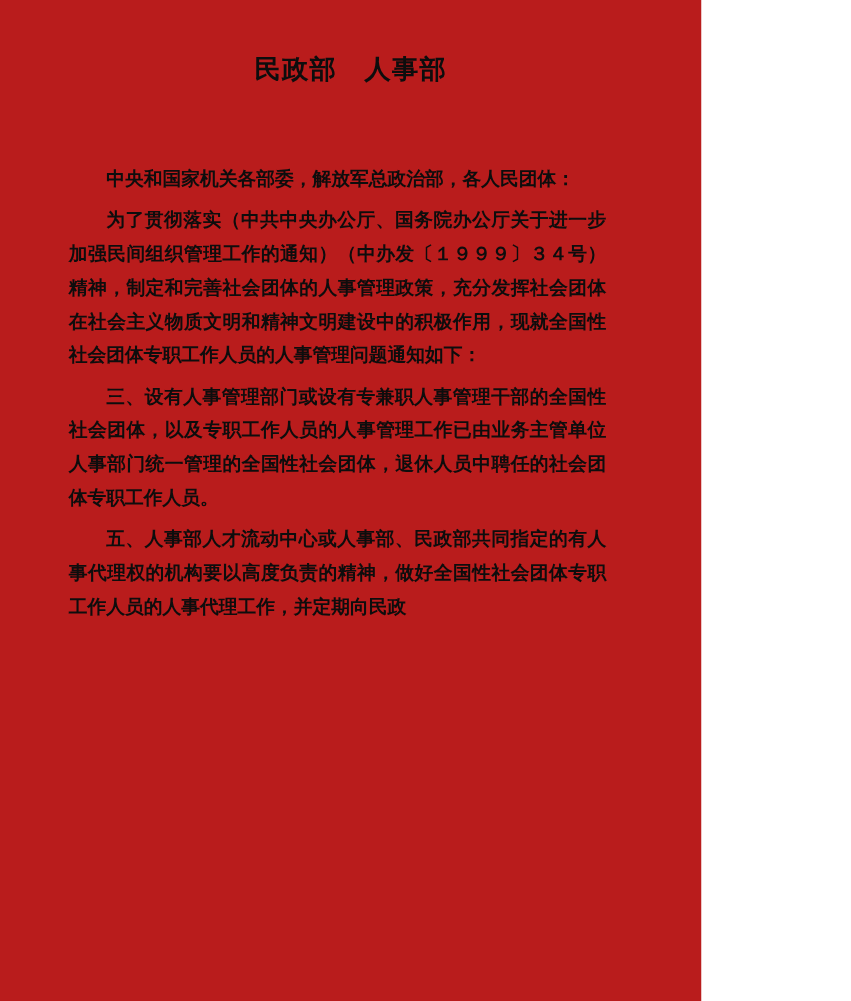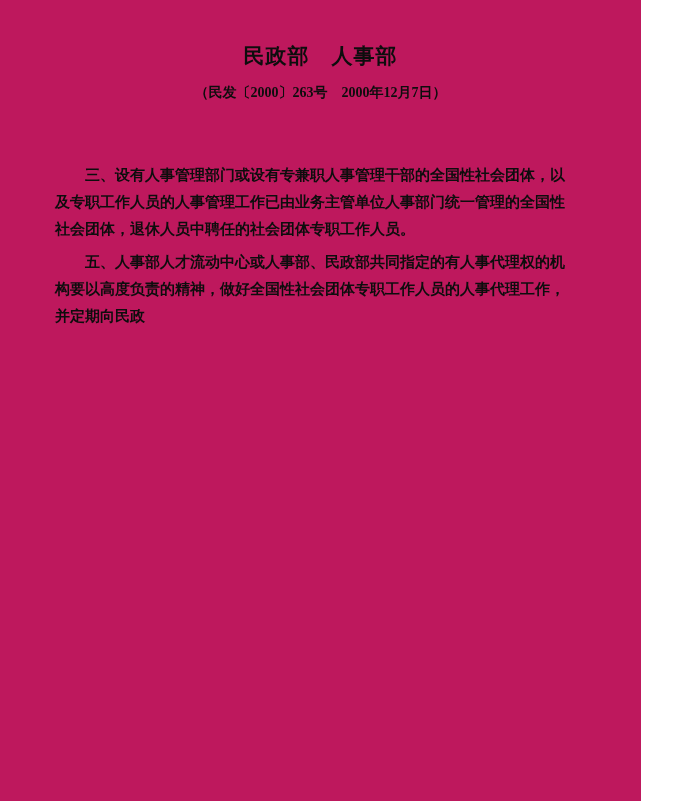--- a/index.html
+++ b/index.html
@@ -2,23 +2,23 @@
 <html lang="zh"><head>
 <meta charset="utf-8">
 <style>
   html, body {
     margin: 0;
     padding: 0;
     background: #ffffff;
   }
   .page {
     position: relative;
-    width: 641px;
+    width: 561px;
     height: 801px;
-    background: #be185d;
+    background: #b91c1c;
     overflow: hidden;
     color: #111111;
   }
   .title-block {
     padding-top: 40px;
     text-align: center;
     font-family: "Liberation Sans", sans-serif;
     font-weight: 700;
     color: #0d0d0d;
   }
@@ -54,20 +54,21 @@
 </style>
 </head>
 <body>
 
 <div class="page">
 
   <div class="title-block">
     <div class="title-line">民政部　人事部</div>
   </div>
 
-  <div class="doc-number">（民发〔2000〕263号　2000年12月7日）</div>
 
   <div class="content">
+    <p>中央和国家机关各部委，解放军总政治部，各人民团体：</p>
+    <p>为了贯彻落实（中共中央办公厅、国务院办公厅关于进一步加强民间组织管理工作的通知）（中办发〔１９９９〕３４号）精神，制定和完善社会团体的人事管理政策，充分发挥社会团体在社会主义物质文明和精神文明建设中的积极作用，现就全国性社会团体专职工作人员的人事管理问题通知如下：</p>
     <p>三、设有人事管理部门或设有专兼职人事管理干部的全国性社会团体，以及专职工作人员的人事管理工作已由业务主管单位人事部门统一管理的全国性社会团体，退休人员中聘任的社会团体专职工作人员。</p>
     <p>五、人事部人才流动中心或人事部、民政部共同指定的有人事代理权的机构要以高度负责的精神，做好全国性社会团体专职工作人员的人事代理工作，并定期向民政</p>
   </div>
 
 </div>
 
 </body></html>

